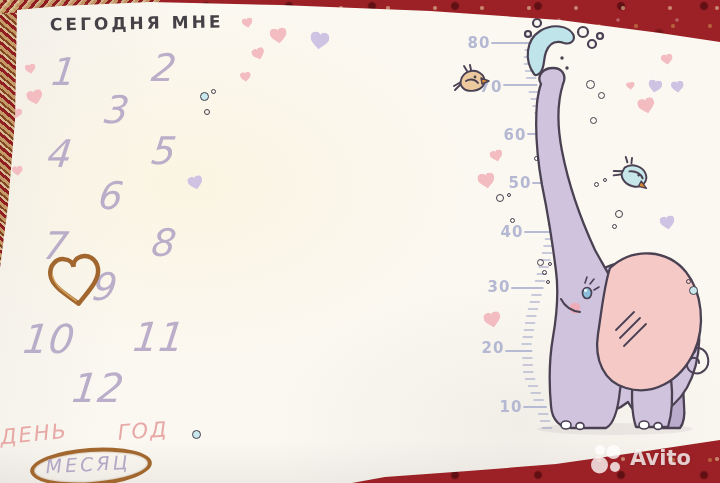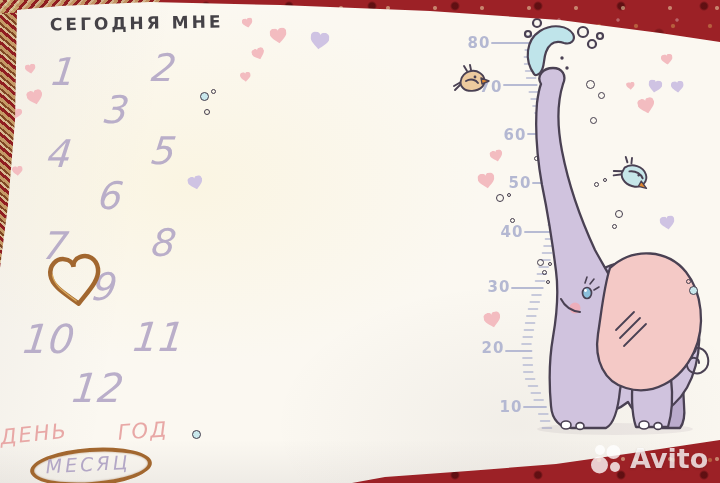--- a/index.html
+++ b/index.html
@@ -48,21 +48,21 @@
   .heart{position:absolute;}
   .heart.pink use, .heart.pink{fill:var(--pink-heart,#f3bcc0);}
   .heart.purple use, .heart.purple{fill:var(--purple-heart,#cfc3e3);}
   .bubble{position:absolute;border-radius:50%;border:1.6px solid #433c4b;box-sizing:border-box;}
   .bubble.teal{background:var(--teal-bubble,#c9e8ec);}
   .scene{position:absolute;left:0;top:0;}
   .ruler-label{font-weight:bold;font-size:15px;letter-spacing:1px;
     fill:var(--ruler-blue,#b4b8d2);font-family:"DejaVu Sans",sans-serif;}
   
   .watermark{position:absolute;left:590px;top:441px;display:flex;align-items:center;gap:6px;}
-  .watermark .wm-text{font-size:27px;font-weight:bold;color:var(--watermark-white,rgba(255,255,255,.78));
+  .watermark .wm-text{font-size:21px;font-weight:bold;color:var(--watermark-white,rgba(255,255,255,.78));
     text-shadow:0 1px 2px rgba(60,20,20,.25);}
 </style>
 </head>
 <body>
 
 <div class="stage">
   <div class="carpet"></div>
   <div class="ornate-left"></div>
   <div class="ornate-top"></div>
 

